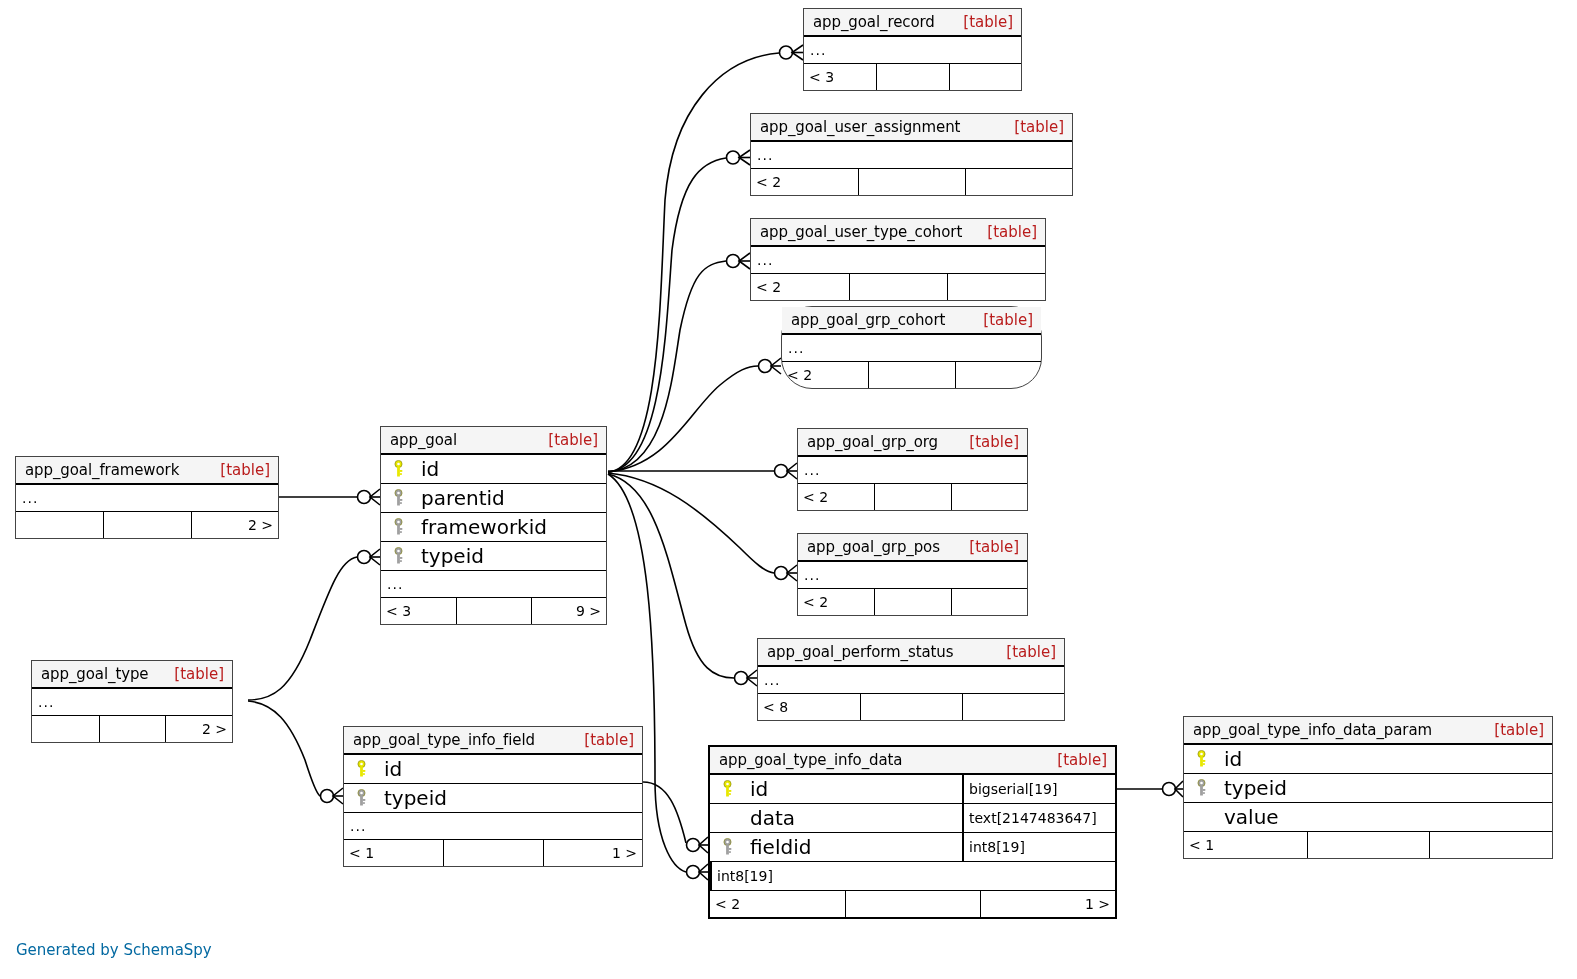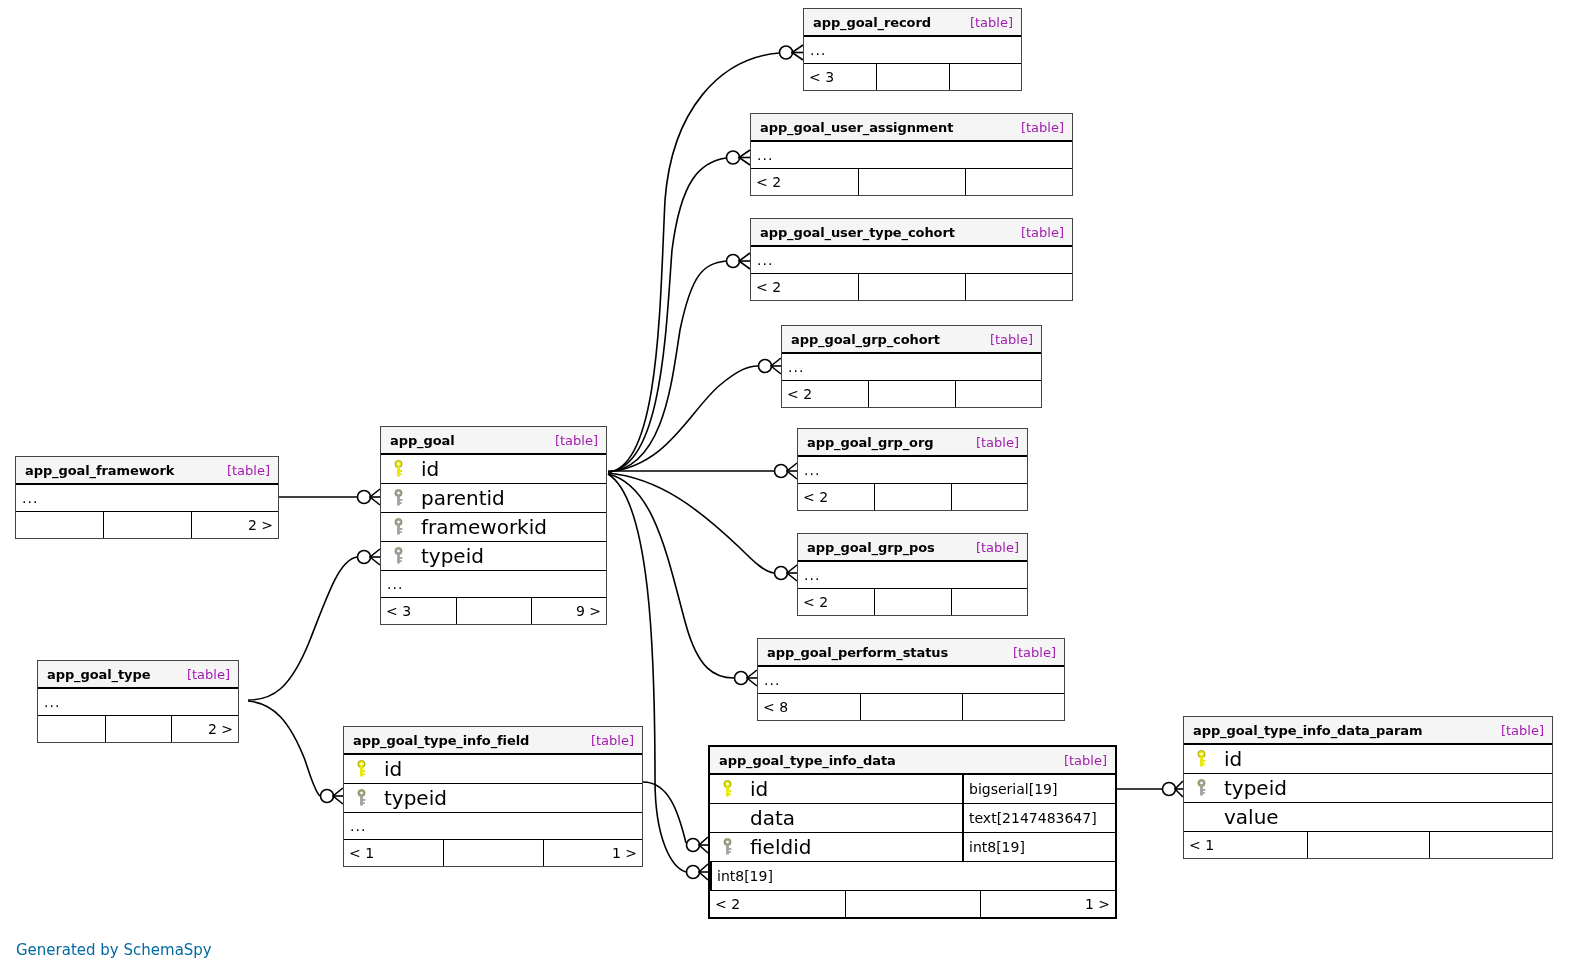--- a/index.html
+++ b/index.html
@@ -42,28 +42,28 @@
     height: 28px;
     background: #f5f5f5;
     border-bottom: 2px solid #000000;
     display: flex;
     align-items: center;
     justify-content: space-between;
     padding: 0 8px 0 9px;
     white-space: nowrap;
   }
   .tbl-name {
-    font-weight: bold;
-    font-size: 13px;
+    font-weight: normal;
+    font-size: 15px;
     letter-spacing: -0.1px;
     color: #000000;
   }
   .tbl-kind {
-    font-size: 13px;
-    color: #a21caf;
+    font-size: 15px;
+    color: #b91c1c;
     padding-left: 14px;
   }
   .tbl-row {
     box-sizing: border-box;
     height: 29px;
     display: flex;
     align-items: stretch;
     border-bottom: 1px solid #000000;
     background: #ffffff;
   }
@@ -266,33 +266,33 @@
           <span class="tbl-name">app_goal_user_assignment</span>
           <span class="tbl-kind">[table]</span>
         </div>
         <div class="ellipsis-row">...</div>
         <div class="footer-row">
           <div class="footer-cell left">&lt; 2</div>
           <div class="footer-cell left"></div>
           <div class="footer-cell right"></div>
         </div>
       </div>
-      <div class="table-node" style="left: 750px; top: 218px; width: 323px;">
+      <div class="table-node" style="left: 750px; top: 218px; width: 296px;">
         <div class="tbl-header">
           <span class="tbl-name">app_goal_user_type_cohort</span>
           <span class="tbl-kind">[table]</span>
         </div>
         <div class="ellipsis-row">...</div>
         <div class="footer-row">
           <div class="footer-cell left">&lt; 2</div>
           <div class="footer-cell left"></div>
           <div class="footer-cell right"></div>
         </div>
       </div>
-      <div class="table-node" style="left: 781px; top: 325px; width: 261px;">
+      <div class="table-node" style="left: 781px; top: 306px; width: 261px; border-radius: 31px;">
         <div class="tbl-header">
           <span class="tbl-name">app_goal_grp_cohort</span>
           <span class="tbl-kind">[table]</span>
         </div>
         <div class="ellipsis-row">...</div>
         <div class="footer-row">
           <div class="footer-cell left">&lt; 2</div>
           <div class="footer-cell left"></div>
           <div class="footer-cell right"></div>
         </div>
@@ -338,21 +338,21 @@
           <span class="tbl-name">app_goal_framework</span>
           <span class="tbl-kind">[table]</span>
         </div>
         <div class="ellipsis-row">...</div>
         <div class="footer-row">
           <div class="footer-cell left"></div>
           <div class="footer-cell left"></div>
           <div class="footer-cell right">2 &gt;</div>
         </div>
       </div>
-      <div class="table-node" style="left: 37px; top: 660px; width: 202px;">
+      <div class="table-node" style="left: 31px; top: 660px; width: 202px;">
         <div class="tbl-header">
           <span class="tbl-name">app_goal_type</span>
           <span class="tbl-kind">[table]</span>
         </div>
         <div class="ellipsis-row">...</div>
         <div class="footer-row">
           <div class="footer-cell left"></div>
           <div class="footer-cell left"></div>
           <div class="footer-cell right">2 &gt;</div>
         </div>

